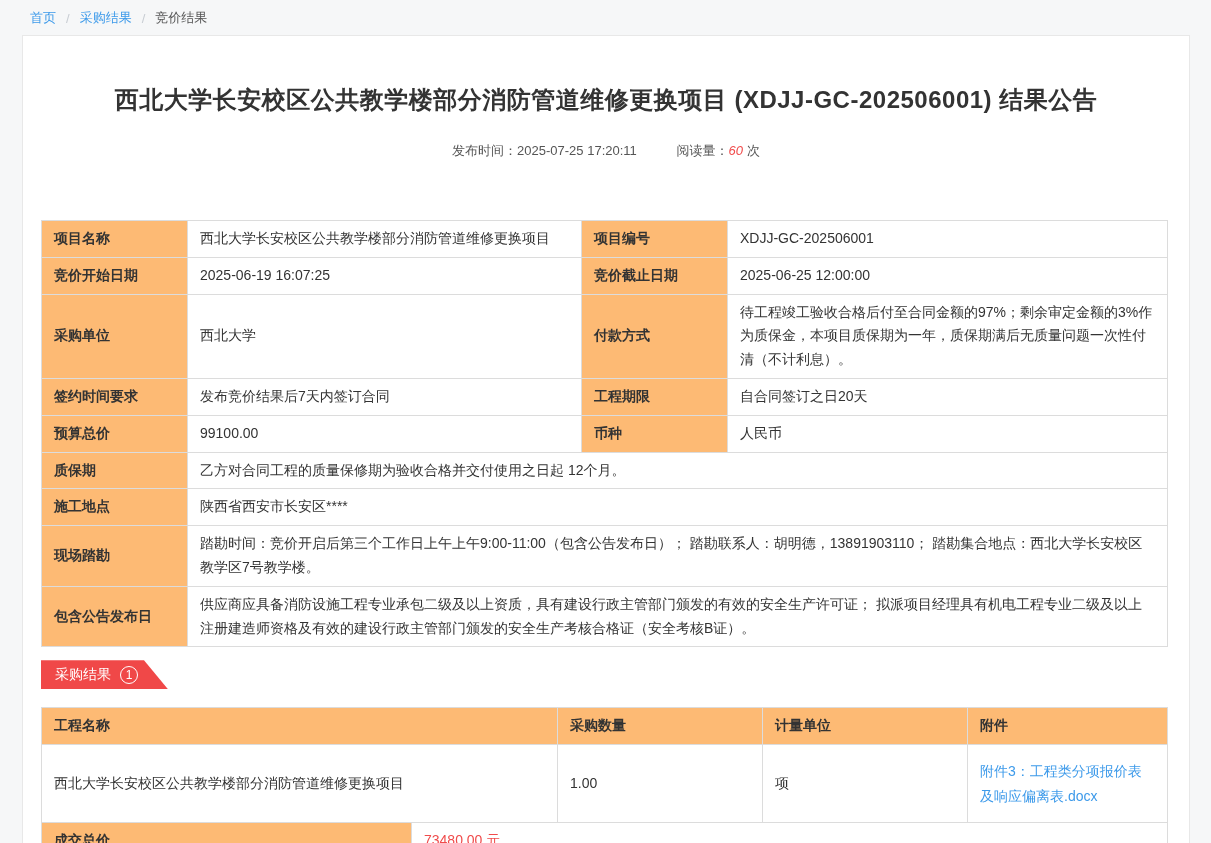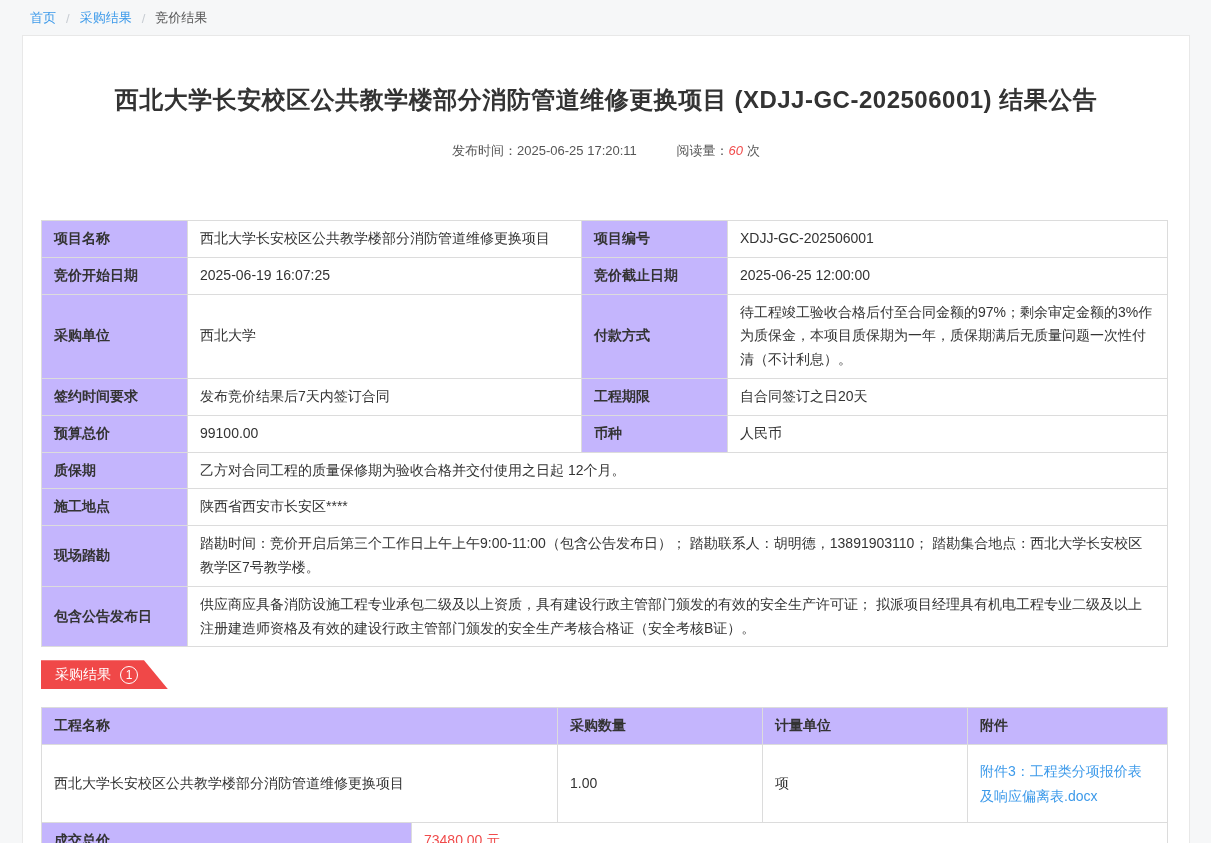--- a/index.html
+++ b/index.html
@@ -44,21 +44,21 @@
     font-size: 13px;
     color: #555;
   }
   .meta-line .group { margin: 0 18px; }
   .meta-line .views-count {
     color: #f04b4b; font-style: italic; font-weight: normal; margin-right: 4px;
   }
 
   table { border-collapse: collapse; width: 1127px; table-layout: fixed; font-size: 14px; }
   td, th { border: 1px solid #dcdcdc; padding: 6px 12px; line-height: 1.7; vertical-align: middle; text-align: left; word-break: break-all; }
-  td.lbl, th { background: #c4b5fd; font-weight: bold; color: #333; }
+  td.lbl, th { background: #fdba74; font-weight: bold; color: #333; }
   td.val { background: #fff; color: #333; }
   .red { color: #f04b4b; }
 
   .details-table { margin-top: 60px; }
 
   
   .result-badge {
     margin-top: 13px;
     display: inline-flex;
     align-items: center;
@@ -96,21 +96,21 @@
   <span class="current">竞价结果</span>
 </nav>
 
 <main class="card">
   <div class="card-inner">
 
     <h1 class="page-title">西北大学长安校区公共教学楼部分消防管道维修更换项目 (XDJJ-GC-202506001) 结果公告</h1>
 
     <div class="meta-line">
       <span class="group">
-        <span>发布时间：</span><span>2025-06-25 17:20:11</span>
+        <span>发布时间：</span><span>2025-07-25 17:20:11</span>
       </span>
       <span class="group">
         <span>阅读量：</span><span class="views-count">60</span><span>次</span>
       </span>
     </div>
 
     <table class="details-table">
       <colgroup>
           <col style="width:146px">
           <col style="width:394px">

